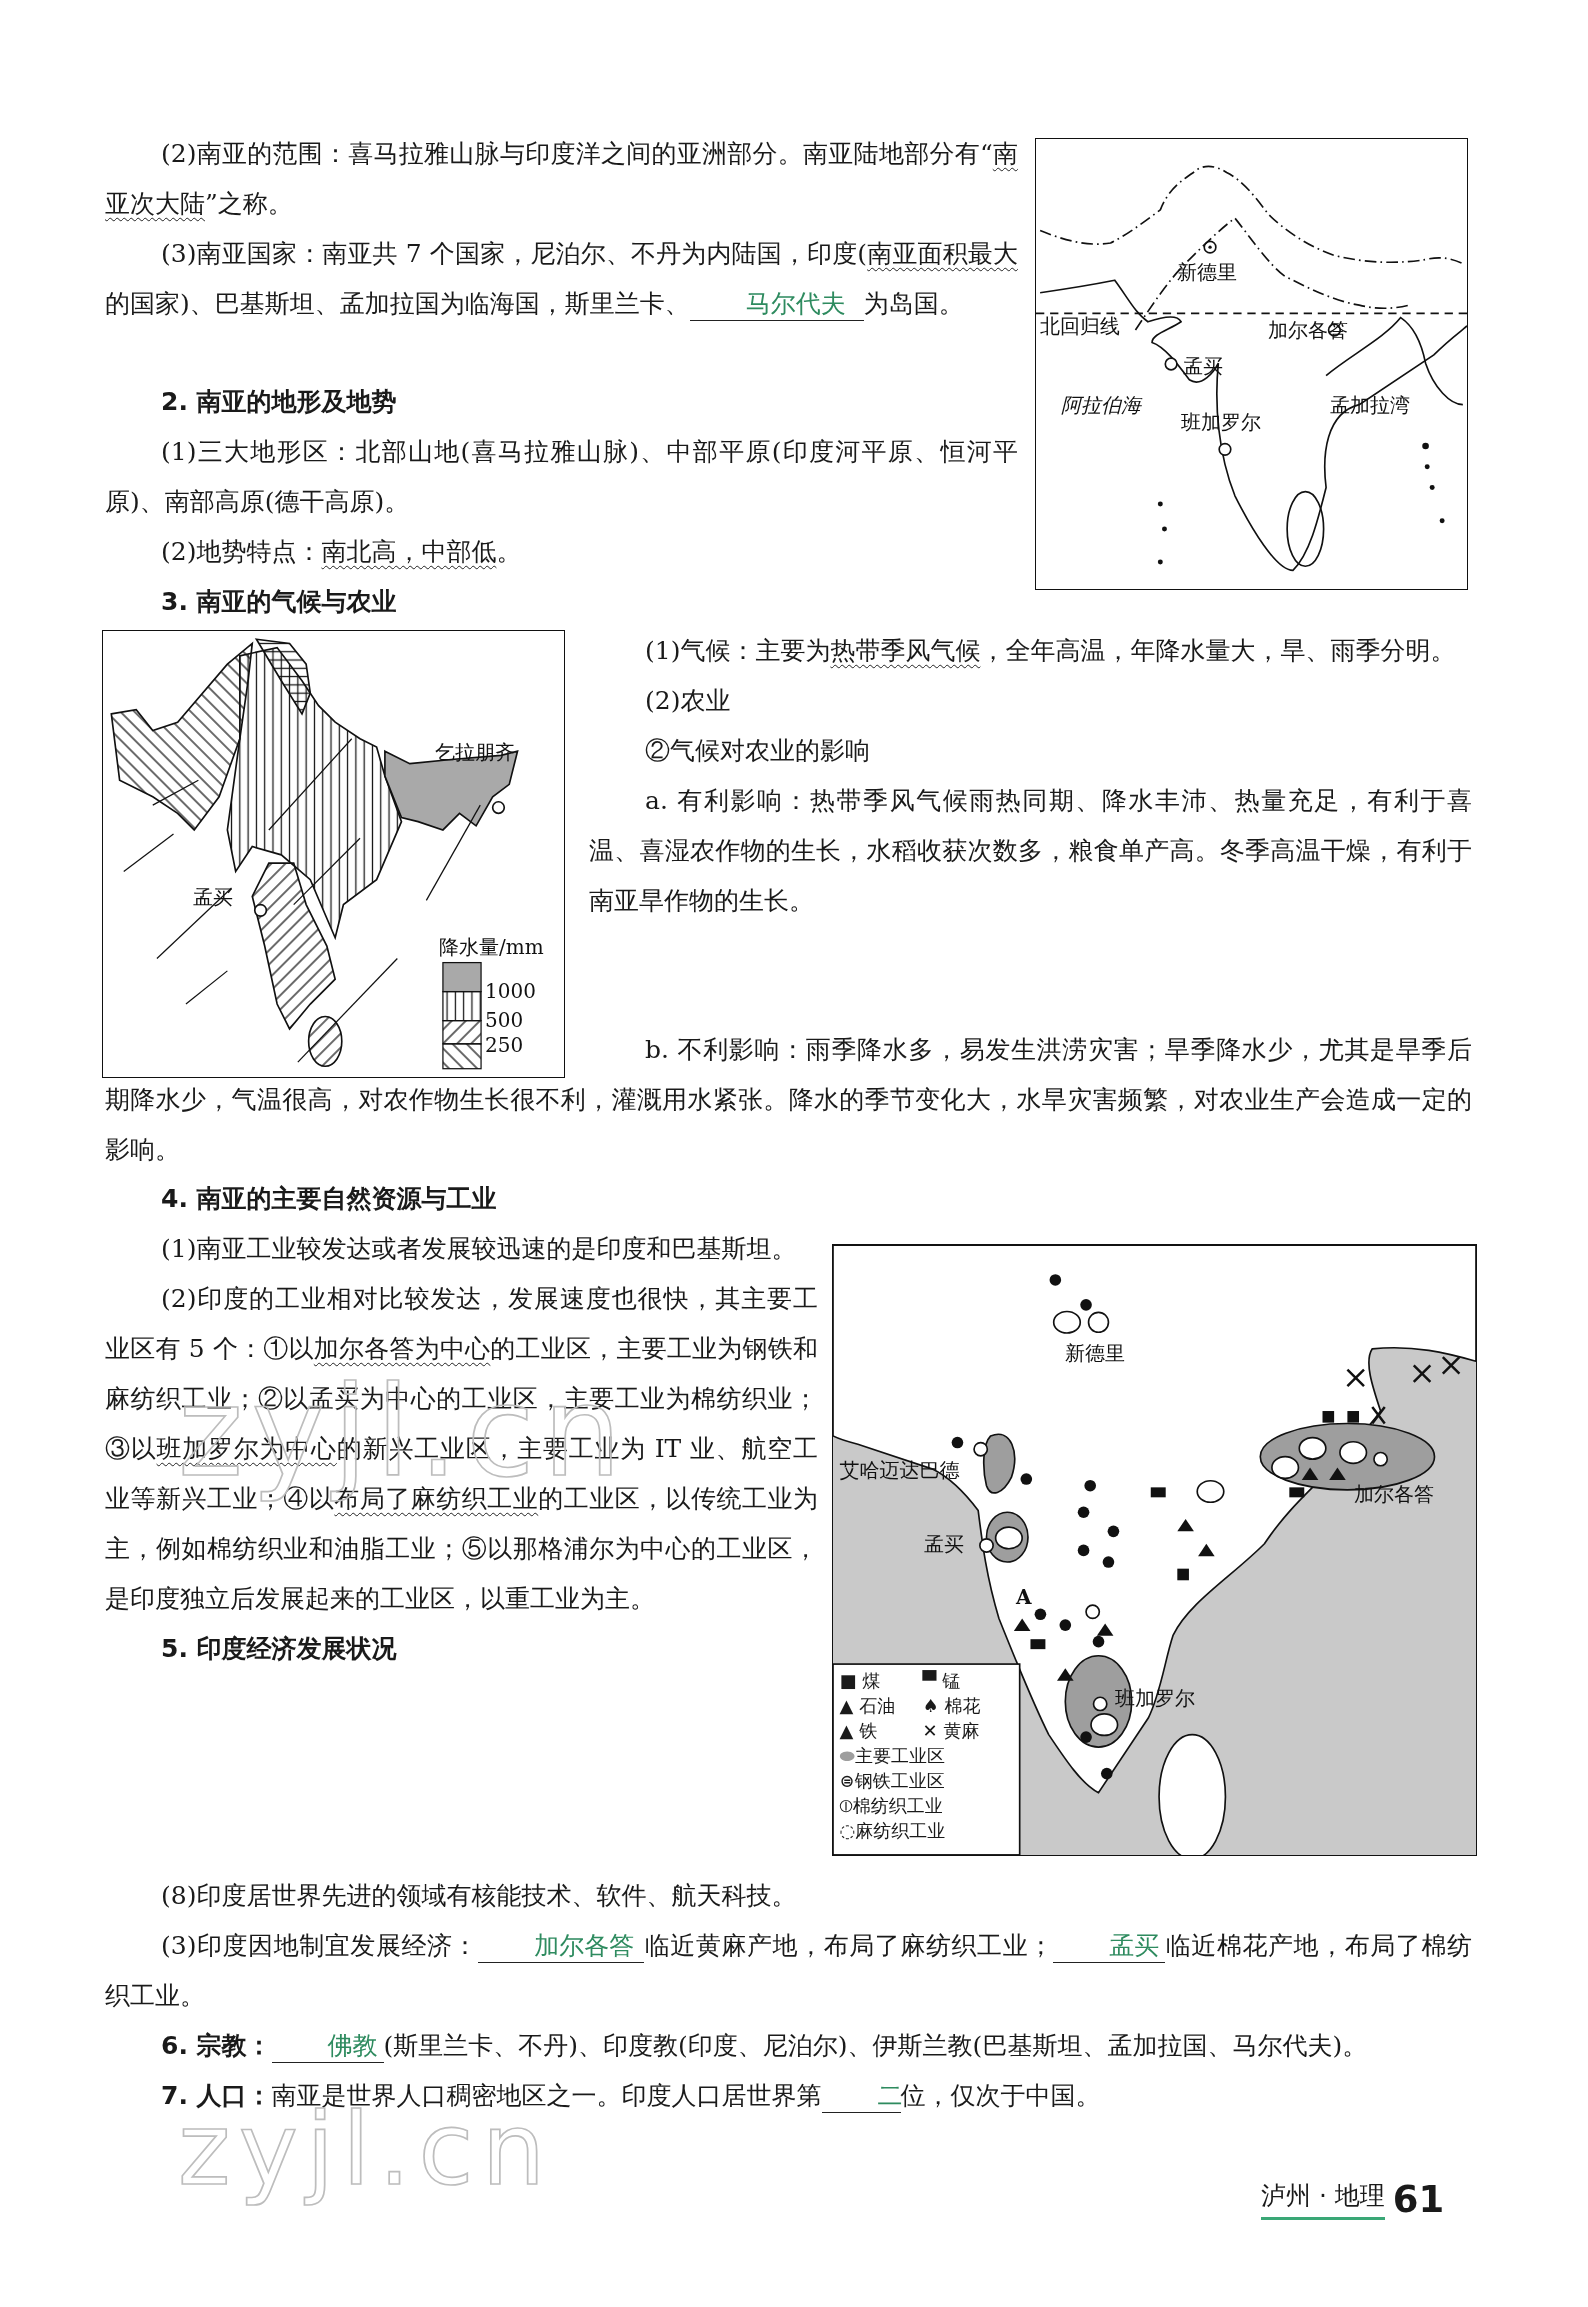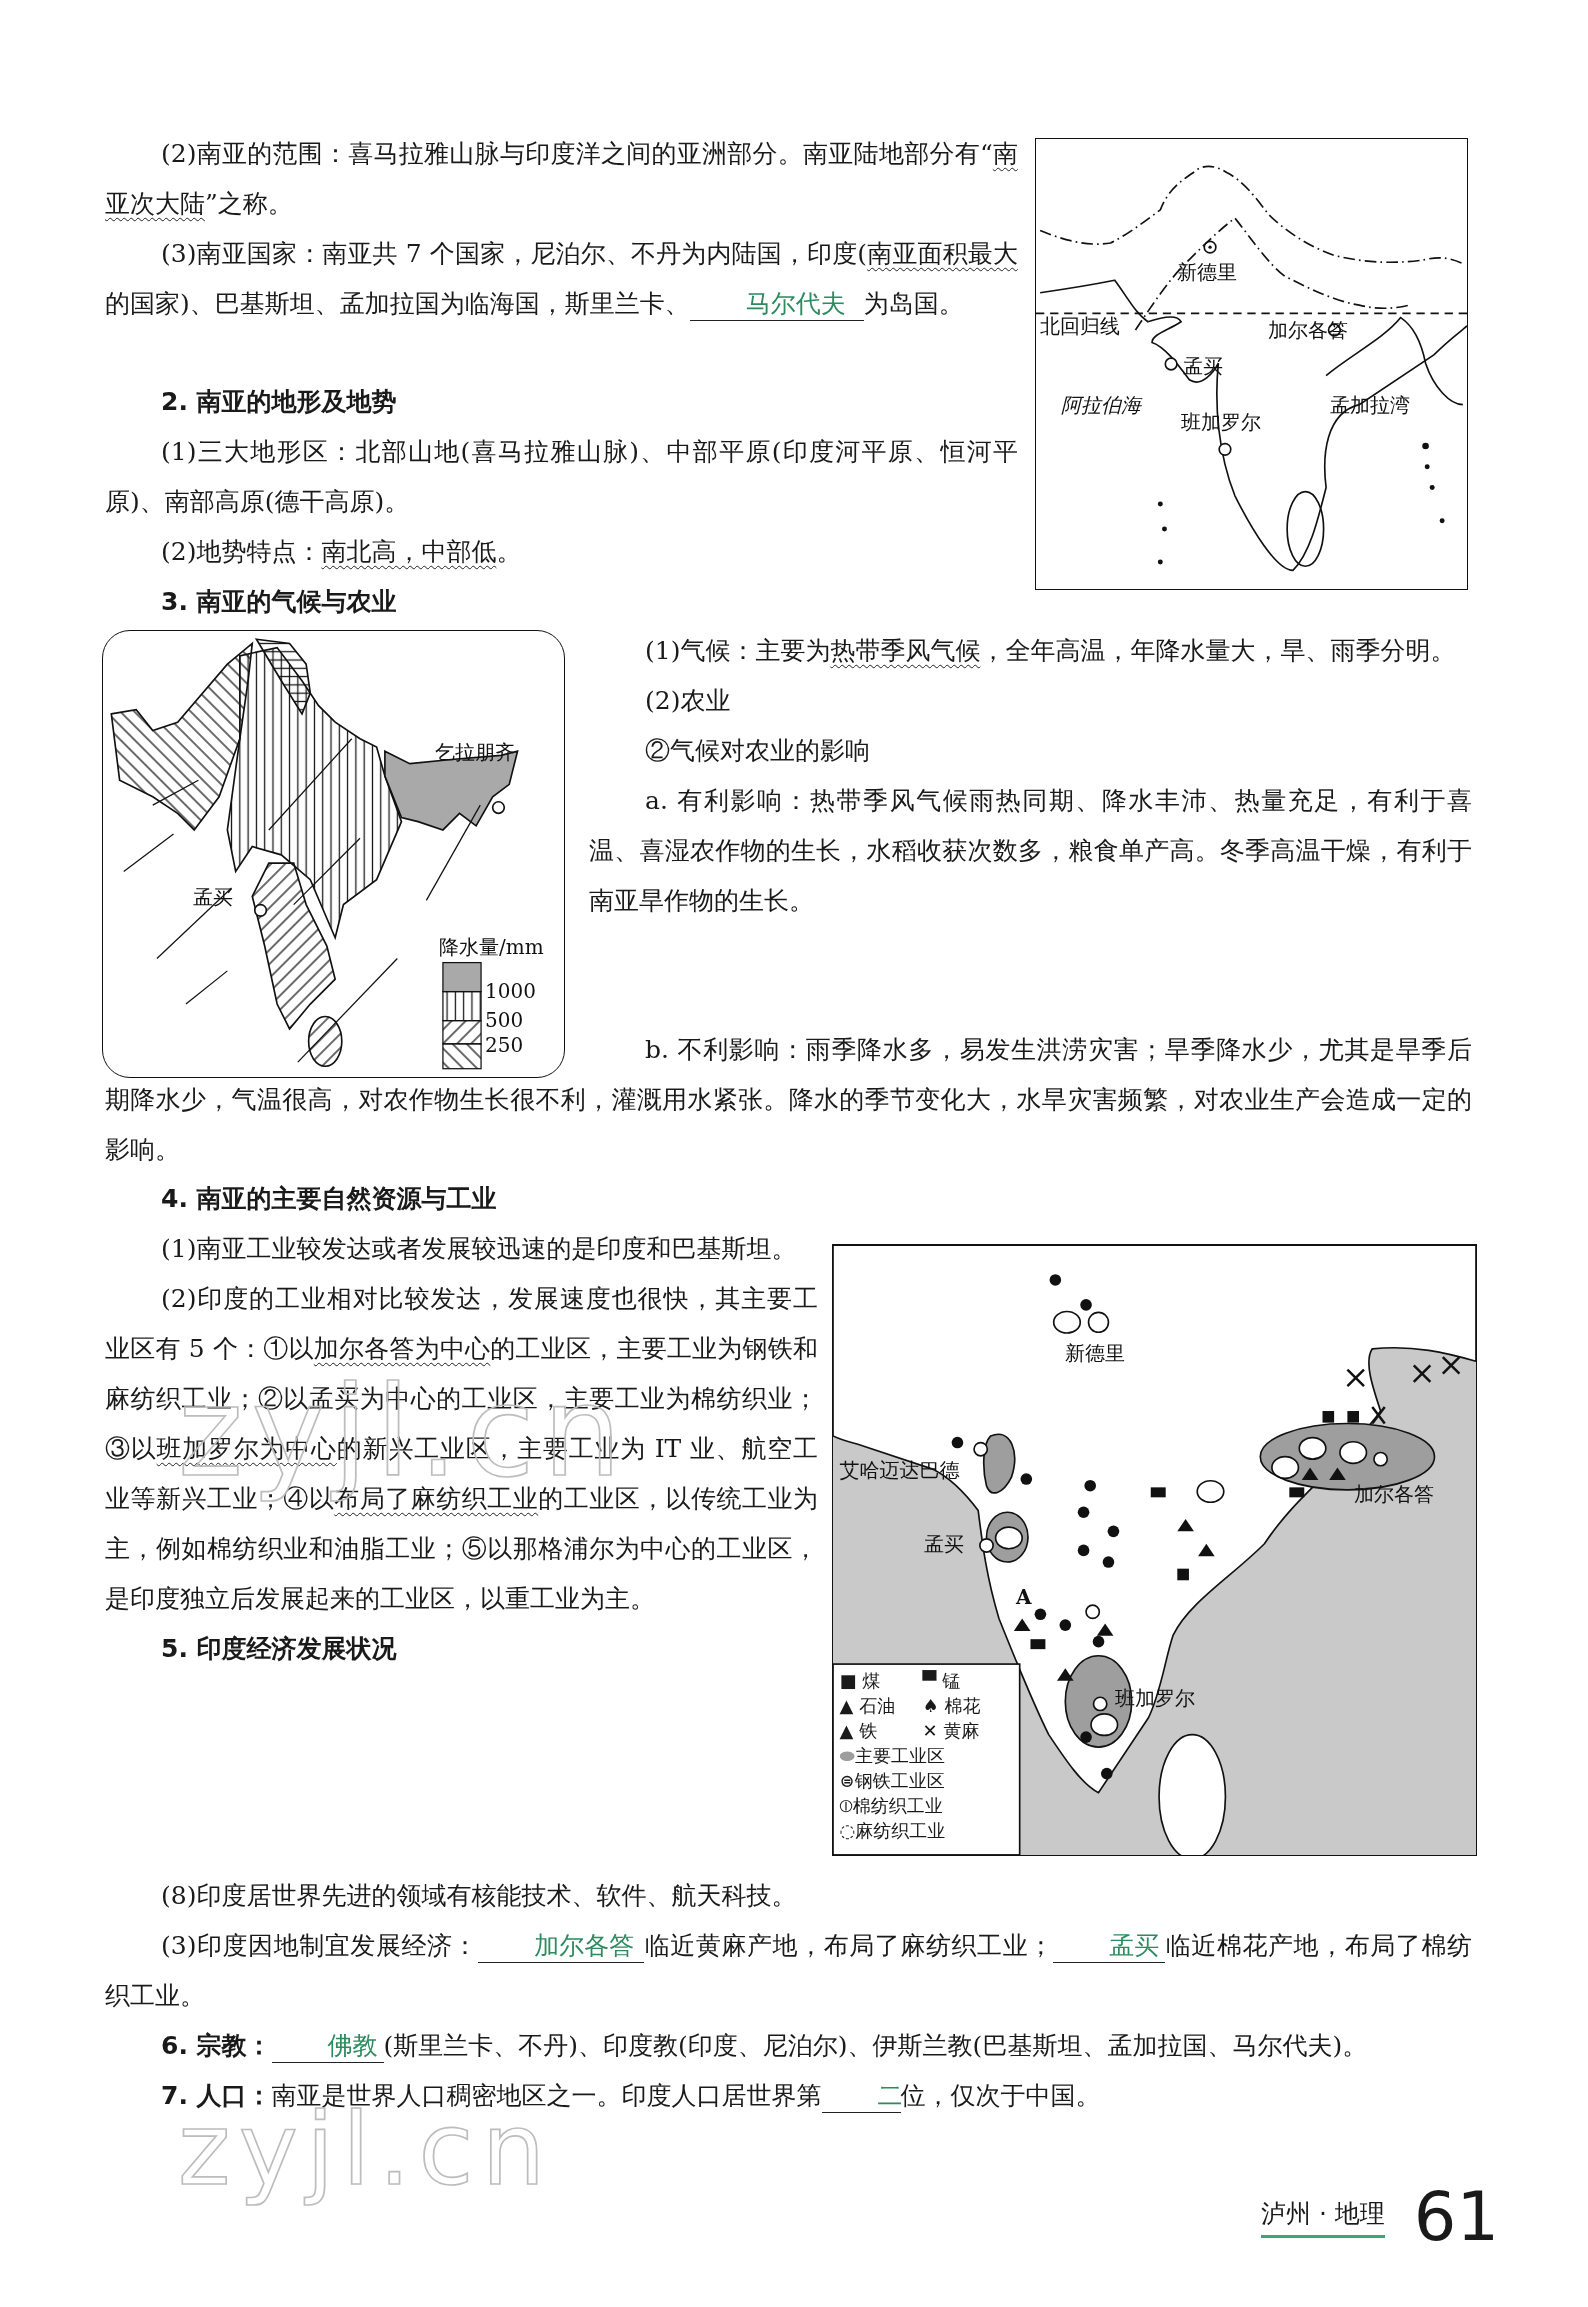--- a/index.html
+++ b/index.html
@@ -11,21 +11,21 @@
   .h { font-family:"DejaVu Sans","Liberation Sans",sans-serif; font-weight:bold; font-size:25px; }
   .wavy { text-decoration: underline wavy #222; text-decoration-thickness:1.2px; text-underline-offset:5px; }
   .ans { color:#2e8b5f; display:inline-block; border-bottom:1.7px solid #222; text-align:center; line-height:33px; }
   .mapbox { position:absolute; border:1.7px solid #111; background:#fff; }
   .maplabel { position:absolute; font-size:20px; font-family:"DejaVu Serif","Liberation Serif",serif; color:#111; white-space:nowrap; }
   .watermark { position:absolute; font-family:"DejaVu Sans","Liberation Sans",sans-serif; font-size:124px; color:transparent;
                -webkit-text-stroke:1.7px #bdbdbd; letter-spacing:8.3px; pointer-events:none; }
   .footer { position:absolute; left:1261px; top:2178px; display:flex; align-items:center; }
   .footer .region { font-family:"DejaVu Sans","Liberation Sans",sans-serif; font-size:25px; padding-bottom:5px;
                     border-bottom:3.3px solid #3aa776; }
-  .footer .pnum { font-family:"DejaVu Sans","Liberation Sans",sans-serif; font-size:67px; margin-left:29px; font-weight:normal; }
+  .footer .pnum { font-family:"DejaVu Sans","Liberation Sans",sans-serif; font-size:37px; margin-left:8px; font-weight:bold; }
   .legend-row { display:flex; align-items:center; height:25px; font-size:18px; }
 </style>
 </head>
 <body>
 
 <div class="blk" style="left:105px; top:129px; width:913px;">
   <p class="p ind"><span>(2)南亚的范围：喜马拉雅山脉与印度洋之间的亚洲部分。南亚陆地部分有“</span><span class="wavy">南亚次大陆</span><span>”之称。</span></p>
   <p class="p ind"><span>(3)南亚国家：南亚共 7 个国家，尼泊尔、不丹为内陆国，印度(</span><span class="wavy">南亚面积最大</span><span>的国家)、巴基斯坦、孟加拉国为临海国，斯里兰卡、</span><span class="ans" style="width:174px;">马尔代夫</span><span>为岛国。</span></p>
 </div>
 
@@ -65,21 +65,21 @@
   </svg>
   <span class="maplabel" style="left:141px; top:120px;">新德里</span>
   <span class="maplabel" style="left:4.1px; top:174px;">北回归线</span>
   <span class="maplabel" style="left:232px; top:178px;">加尔各答</span>
   <span class="maplabel" style="left:147px; top:214px;">孟买</span>
   <span class="maplabel" style="left:25px; top:253px;font-style:italic;">阿拉伯海</span>
   <span class="maplabel" style="left:145px; top:270px;">班加罗尔</span>
   <span class="maplabel" style="left:294px; top:253px;">孟加拉湾</span>
 </div>
 
-<div class="mapbox" style="left:102px; top:630px; width:461px; height:446px;border-radius:28px;">
+<div class="mapbox" style="left:102px; top:630px; width:461px; height:446px;">
   <svg width="461" height="446" viewBox="0 0 556 538">
     <defs>
       <pattern id="pv" width="10" height="10" patternUnits="userSpaceOnUse">
           <line x1="5" y1="0" x2="5" y2="10" stroke="#111" stroke-width="1.5"></line>
         </pattern>
       <pattern id="pd1" width="12" height="12" patternUnits="userSpaceOnUse" patternTransform="rotate(45)">
           <line x1="6" y1="0" x2="6" y2="12" stroke="#111" stroke-width="1.5"></line>
         </pattern>
       <pattern id="pd2" width="12" height="12" patternUnits="userSpaceOnUse" patternTransform="rotate(-45)">
           <line x1="6" y1="0" x2="6" y2="12" stroke="#111" stroke-width="1.5"></line>

